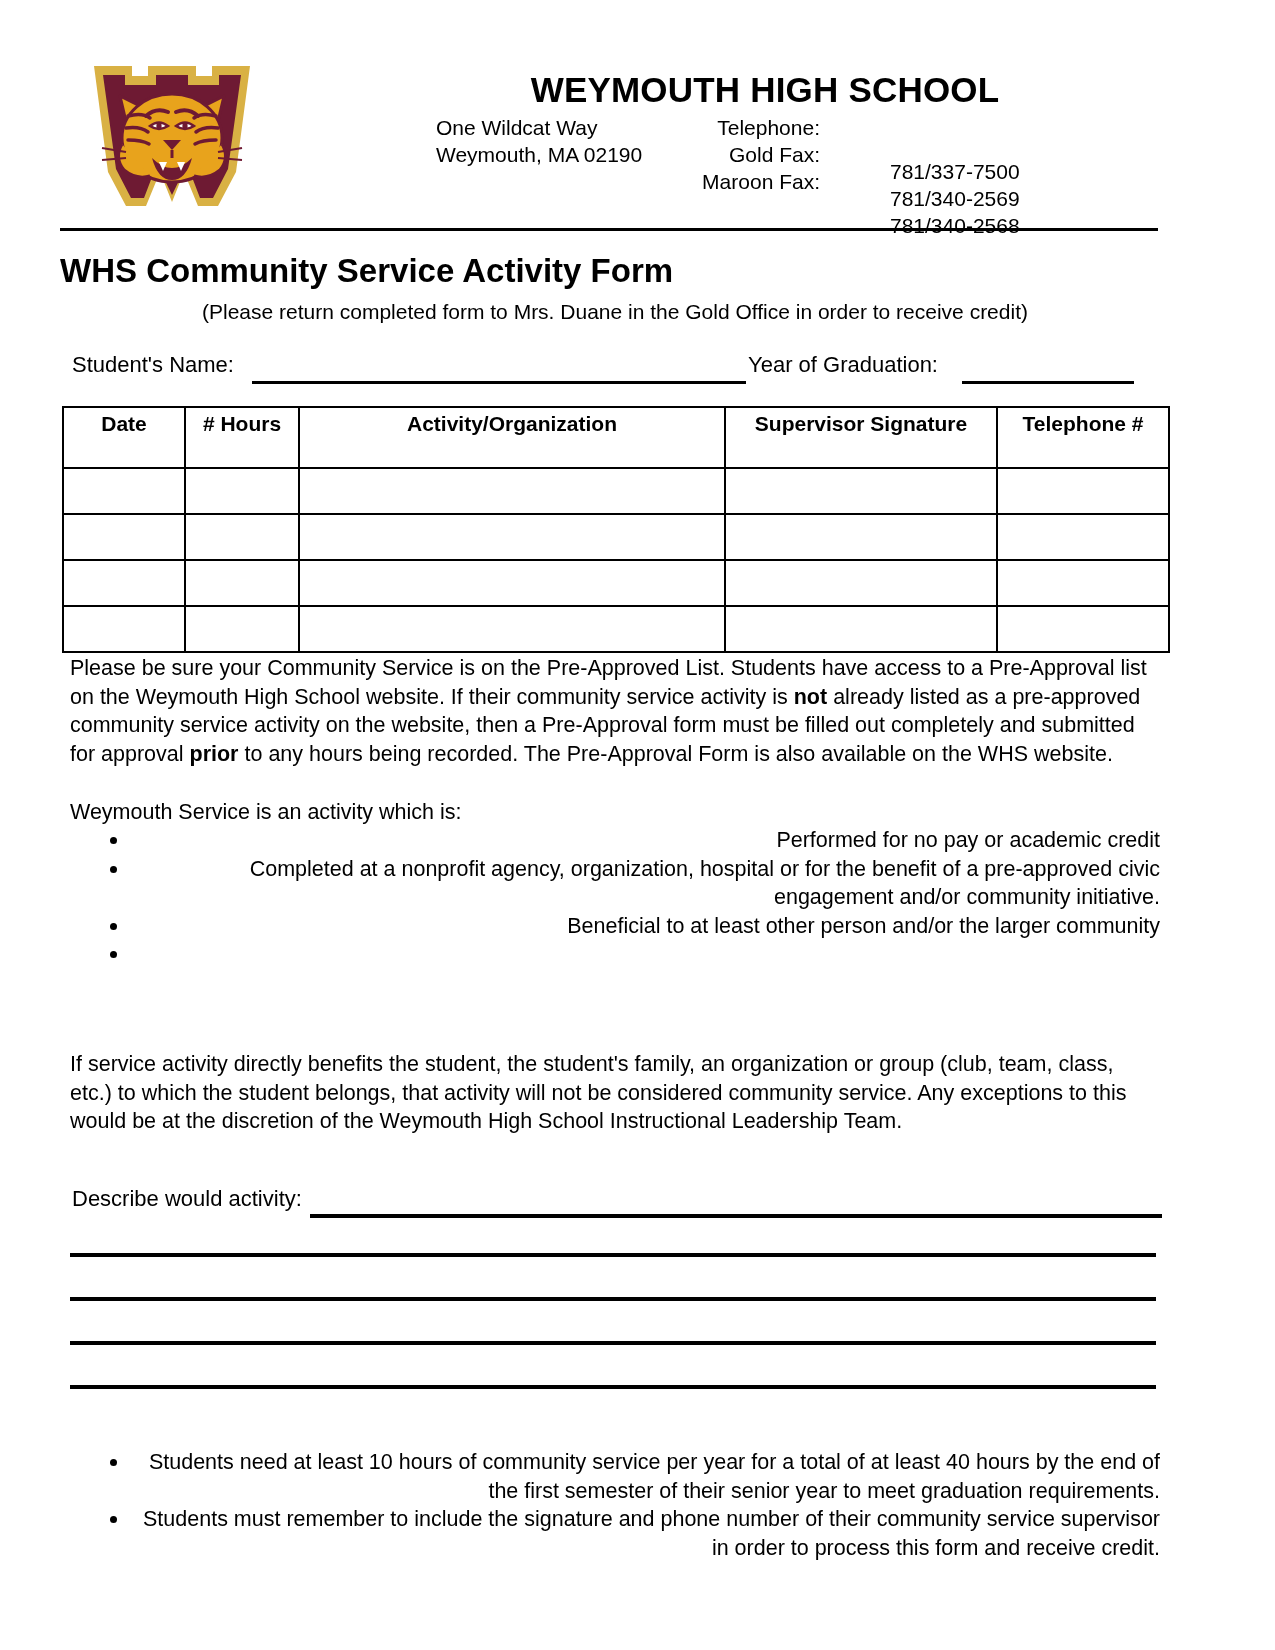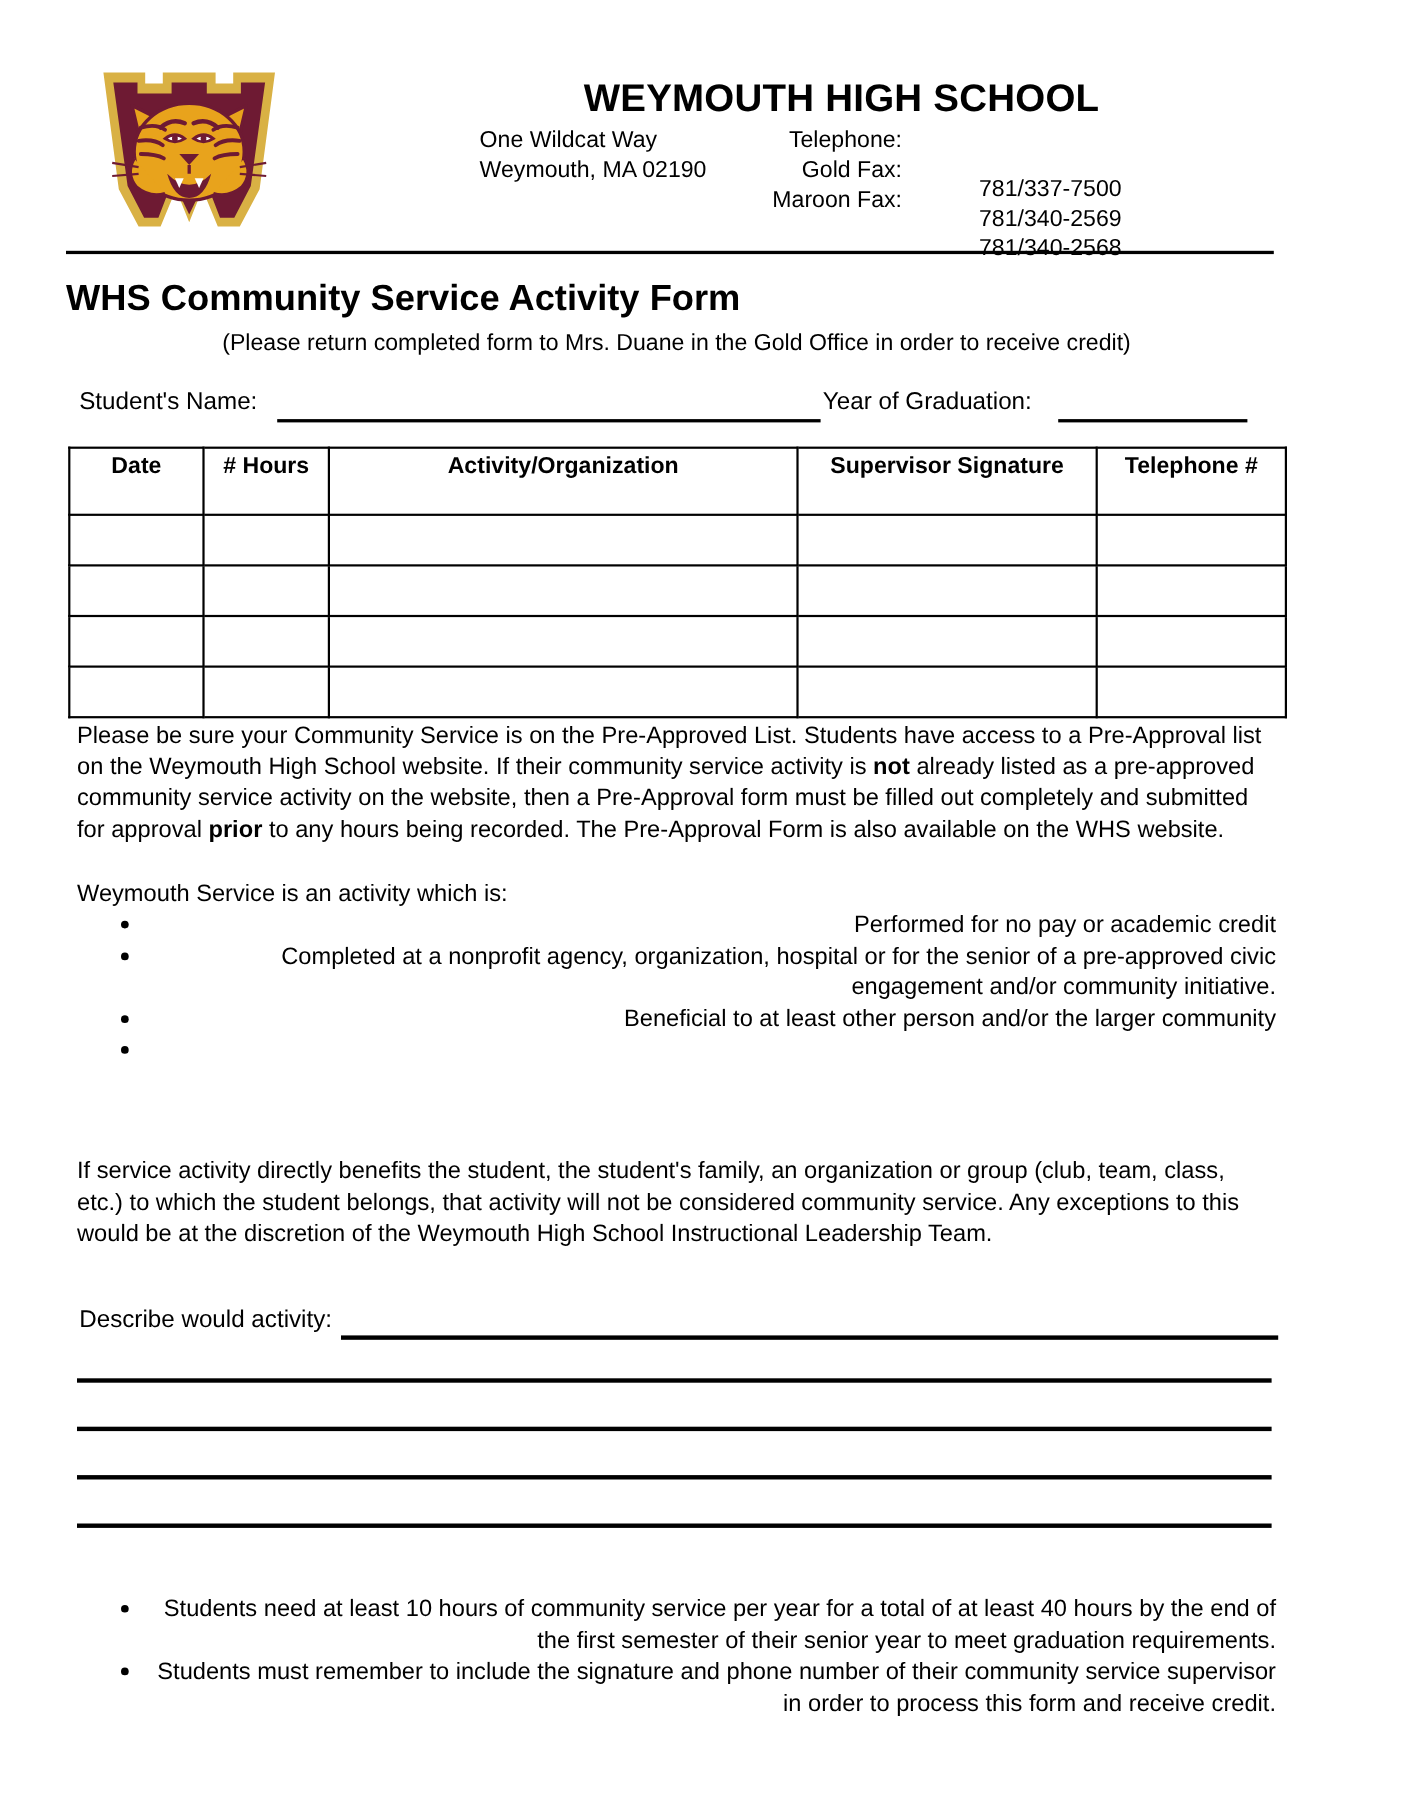--- a/index.html
+++ b/index.html
@@ -369,21 +369,21 @@
 
   <div class="body-text intro-line">Weymouth Service is an activity which is:</div>
 
   <ul class="form-bullets bullets-definition">
     <li>
       <span class="bullet-dot"></span>
       <span>Performed for no pay or academic credit</span>
     </li>
     <li>
       <span class="bullet-dot"></span>
-      <span>Completed at a nonprofit agency, organization, hospital or for the senior of a pre-approved civic engagement and/or community initiative.</span>
+      <span>Completed at a nonprofit agency, organization, hospital or for the benefit of a pre-approved civic engagement and/or community initiative.</span>
     </li>
     <li>
       <span class="bullet-dot"></span>
       <span>Beneficial to at least other person and/or the larger community</span>
     </li>
     <li>
       <span class="bullet-dot"></span>
     </li>
   </ul>
 

